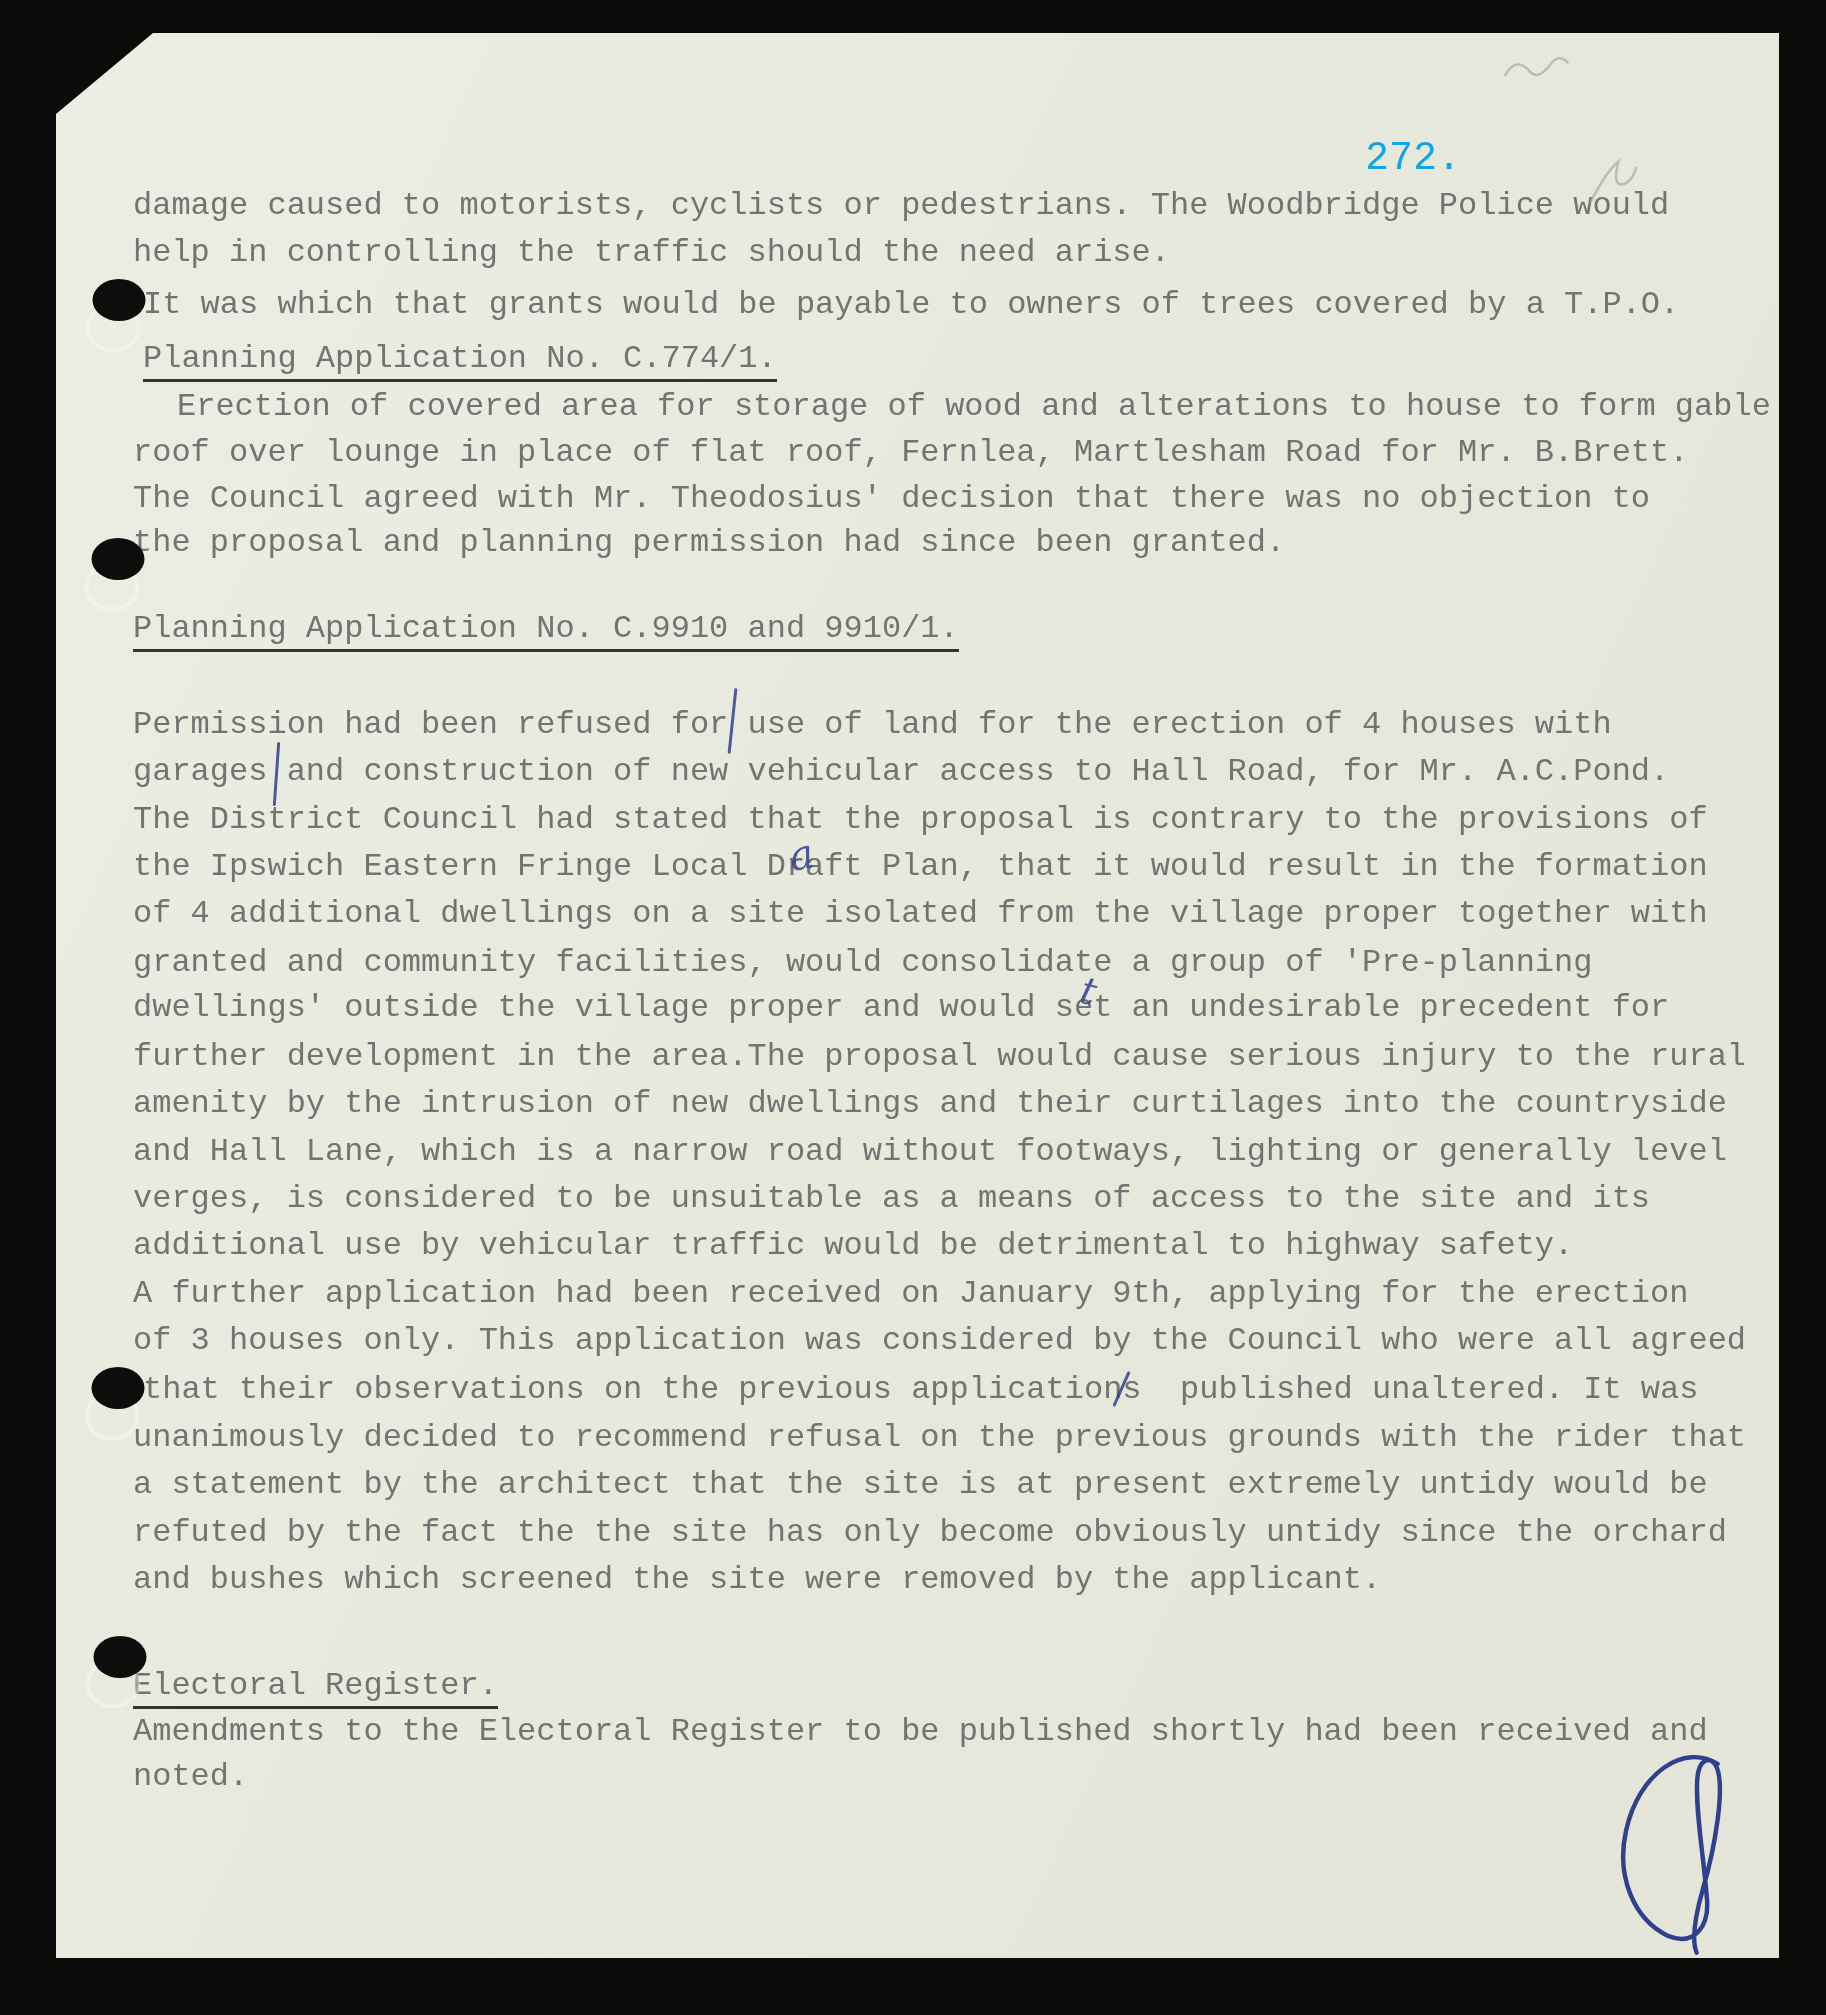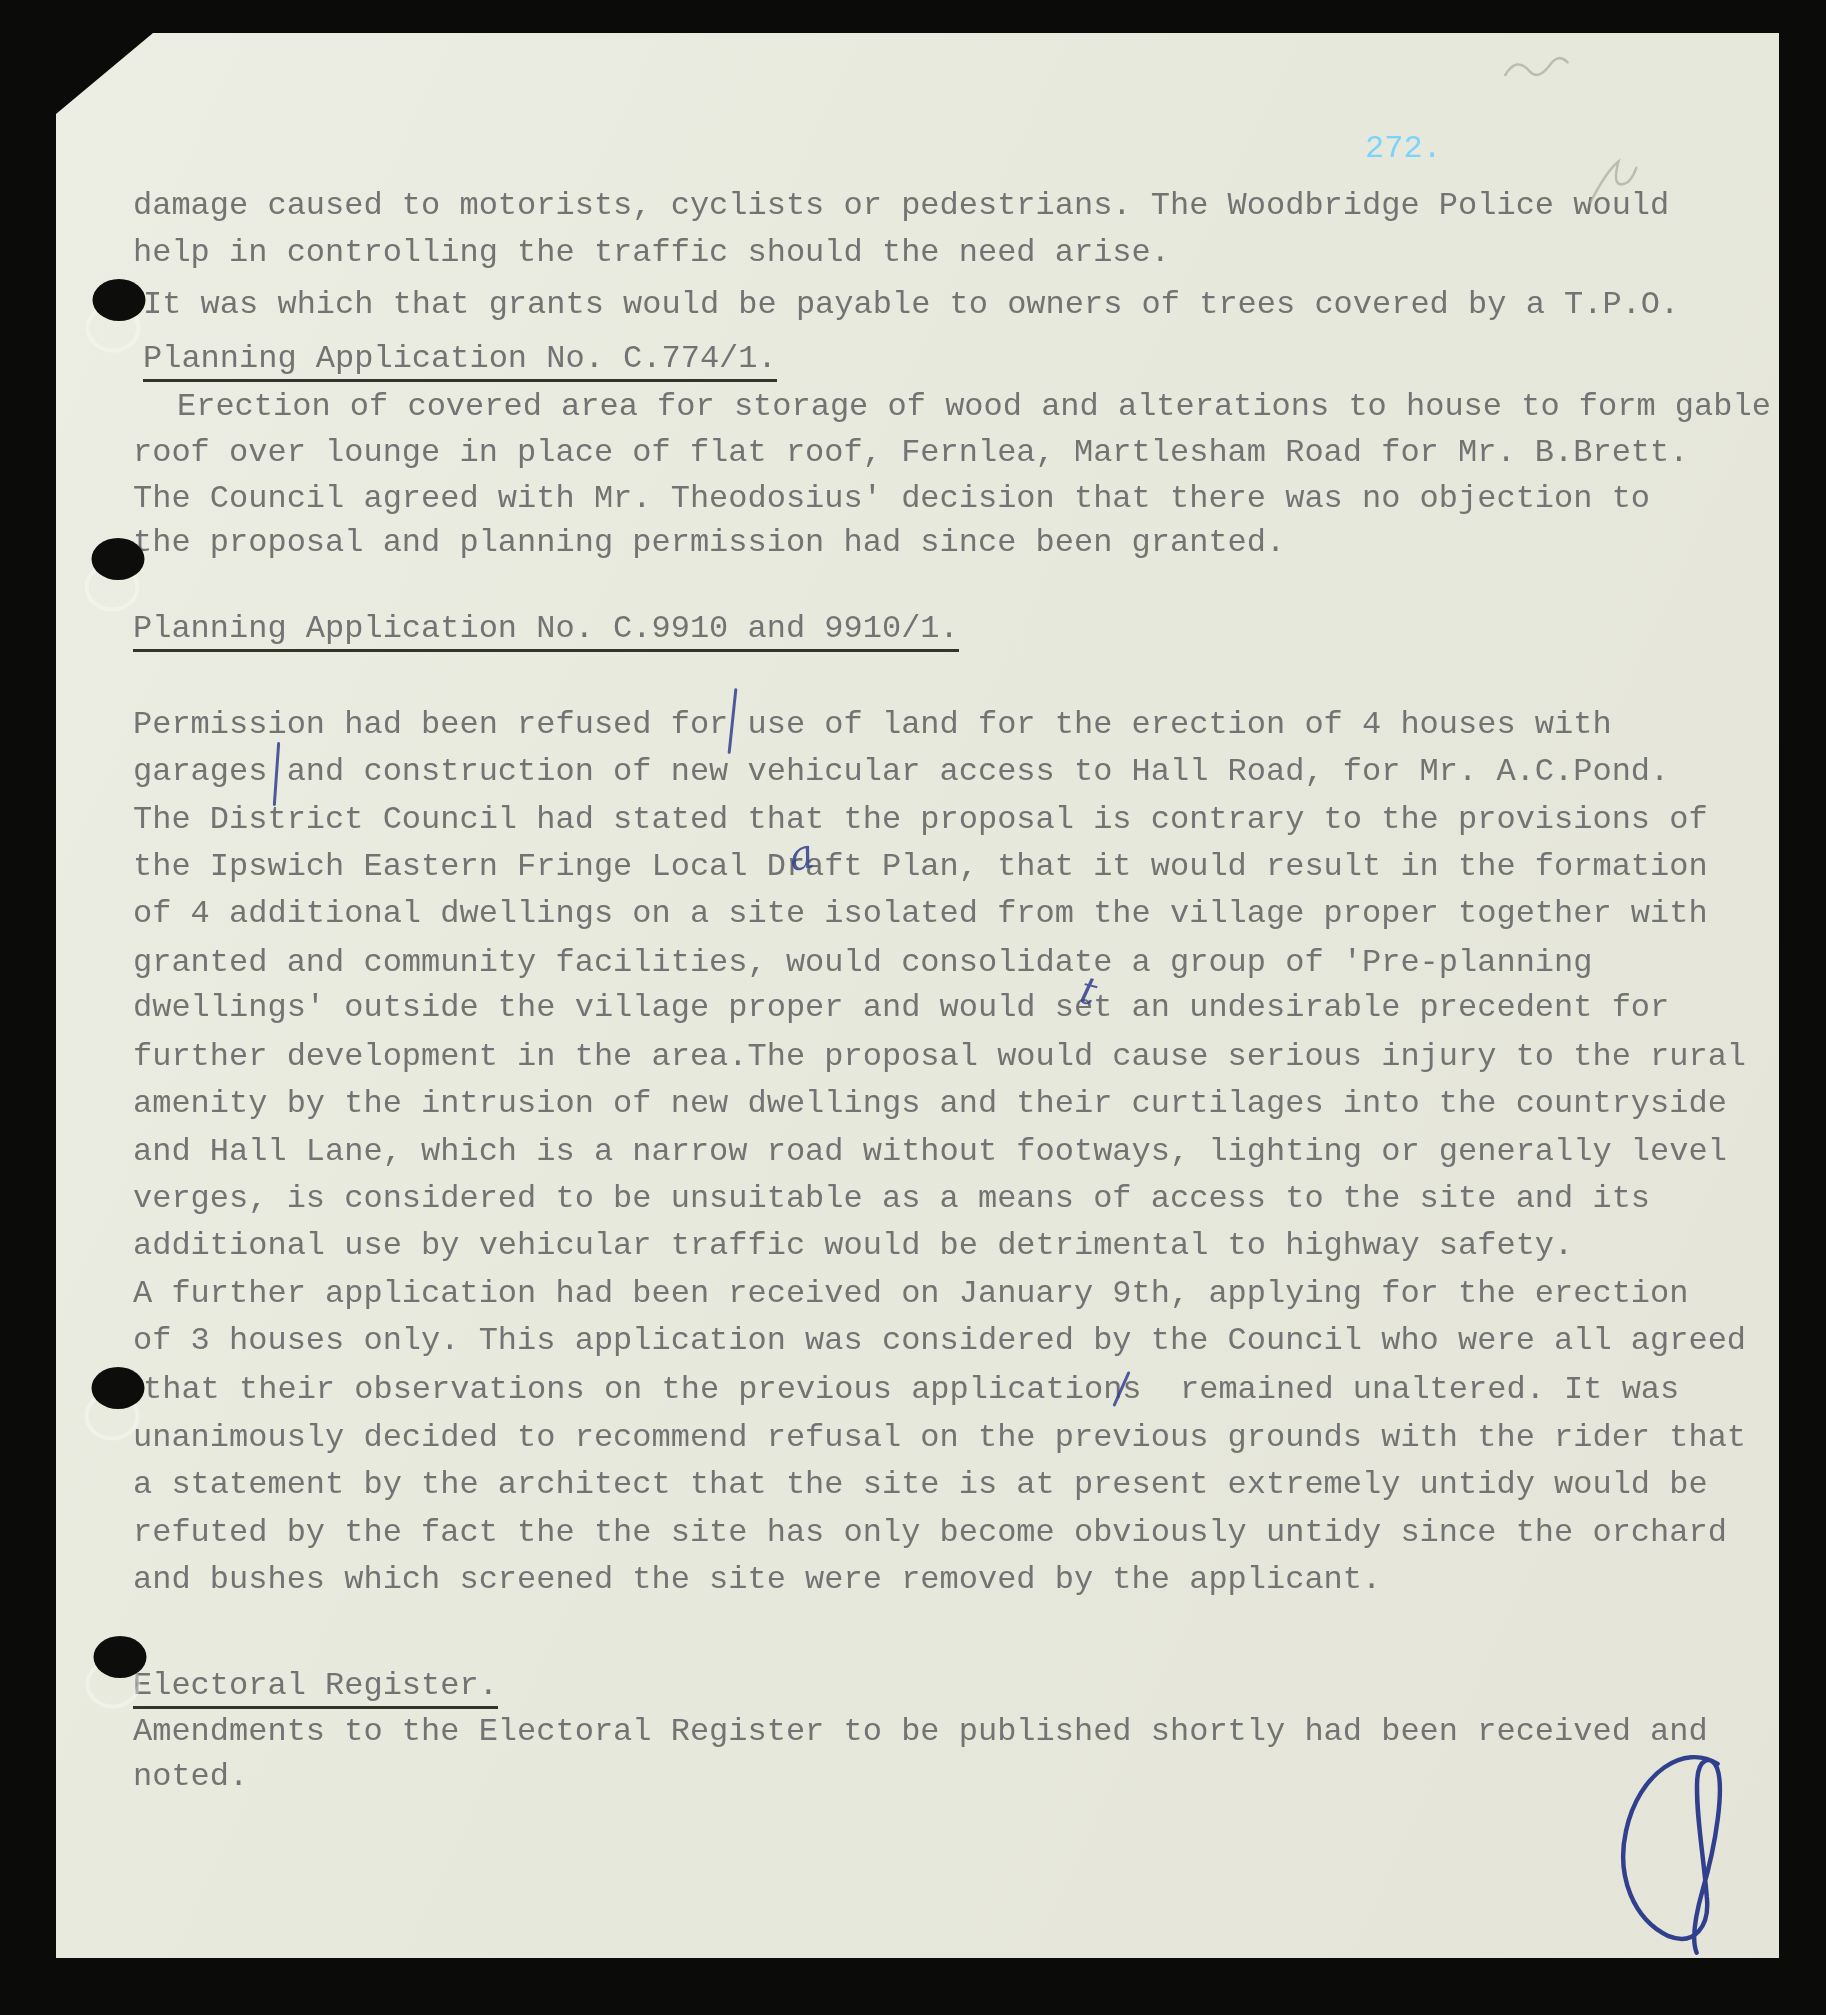--- a/index.html
+++ b/index.html
@@ -5,21 +5,21 @@
   html,body{margin:0;padding:0;background:#0b0b09;}
   .stage{position:relative;width:1827px;height:2015px;background:#0b0b09;overflow:hidden;
          font-family:"Liberation Mono","DejaVu Sans Mono",monospace;}
   .paper{position:absolute;left:56px;top:33px;width:1723px;height:1925px;
          background:linear-gradient(115deg,#edeee3 0%,#e8e9dd 45%,#e4e5d8 100%);}
   .corner-clip{position:absolute;left:56px;top:33px;width:97px;height:81px;background:#0b0b09;
                clip-path:polygon(0 0,100% 0,0 100%);}
   .line{position:absolute;white-space:pre;font-size:32px;line-height:1.1;color:#737373;
         letter-spacing:0px;}
   .line.underline{border-bottom:3.2px solid #35342c;padding-bottom:3px;}
-  .page-number{position:absolute;left:1365px;top:130px;font-size:32px;color:#7dd3fc;}
+  .page-number{position:absolute;left:1365px;top:136px;font-size:40px;color:#0ea5e9;}
   .punch{position:absolute;width:53px;height:42px;background:#0d0d0b;border-radius:50%;
          transform:translate(-50%,-50%);}
   .punch-ring{position:absolute;width:47px;height:41px;border:4.4px solid rgba(250,250,242,.42);
               border-radius:50%;transform:translate(-50%,-50%);}
   .pen-stroke{position:absolute;width:3.2px;border-radius:1.9px;background:#31408e;opacity:.85;}
   .pen-glyph{position:absolute;color:#31408e;font-style:italic;font-family:"DejaVu Serif",serif;
              opacity:.85;}
   .overlay-svg{position:absolute;left:0;top:0;width:1827px;height:2015px;}
 </style>
 </head>
@@ -48,21 +48,21 @@
       <div class="line" style="left: 133px; top: 896px;">of 4 additional dwellings on a site isolated from the village proper together with</div>
       <div class="line" style="left: 133px; top: 945px;">granted and community facilities, would consolidate a group of 'Pre-planning</div>
       <div class="line" style="left: 133px; top: 990px;">dwellings' outside the village proper and would set an undesirable precedent for</div>
       <div class="line" style="left: 133px; top: 1039px;">further development in the area.The proposal would cause serious injury to the rural</div>
       <div class="line" style="left: 133px; top: 1086px;">amenity by the intrusion of new dwellings and their curtilages into the countryside</div>
       <div class="line" style="left: 133px; top: 1134px;">and Hall Lane, which is a narrow road without footways, lighting or generally level</div>
       <div class="line" style="left: 133px; top: 1181px;">verges, is considered to be unsuitable as a means of access to the site and its</div>
       <div class="line" style="left: 133px; top: 1228px;">additional use by vehicular traffic would be detrimental to highway safety.</div>
       <div class="line" style="left: 133px; top: 1276px;">A further application had been received on January 9th, applying for the erection</div>
       <div class="line" style="left: 133px; top: 1323px;">of 3 houses only. This application was considered by the Council who were all agreed</div>
-      <div class="line" style="left: 143px; top: 1372px;">that their observations on the previous applications  remained unaltered. It was</div>
+      <div class="line" style="left: 143px; top: 1372px;">that their observations on the previous applications  published unaltered. It was</div>
       <div class="line" style="left: 133px; top: 1420px;">unanimously decided to recommend refusal on the previous grounds with the rider that</div>
       <div class="line" style="left: 133px; top: 1467px;">a statement by the architect that the site is at present extremely untidy would be</div>
       <div class="line" style="left: 133px; top: 1515px;">refuted by the fact the the site has only become obviously untidy since the orchard</div>
       <div class="line" style="left: 133px; top: 1562px;">and bushes which screened the site were removed by the applicant.</div>
       <div class="line underline" style="left: 133px; top: 1668px;">Electoral Register.</div>
       <div class="line" style="left: 133px; top: 1714px;">Amendments to the Electoral Register to be published shortly had been received and</div>
       <div class="line" style="left: 133px; top: 1759px;">noted.</div>
     </div>
   <div>
       <div class="punch-ring" style="left: 113px; top: 328px;"></div>

